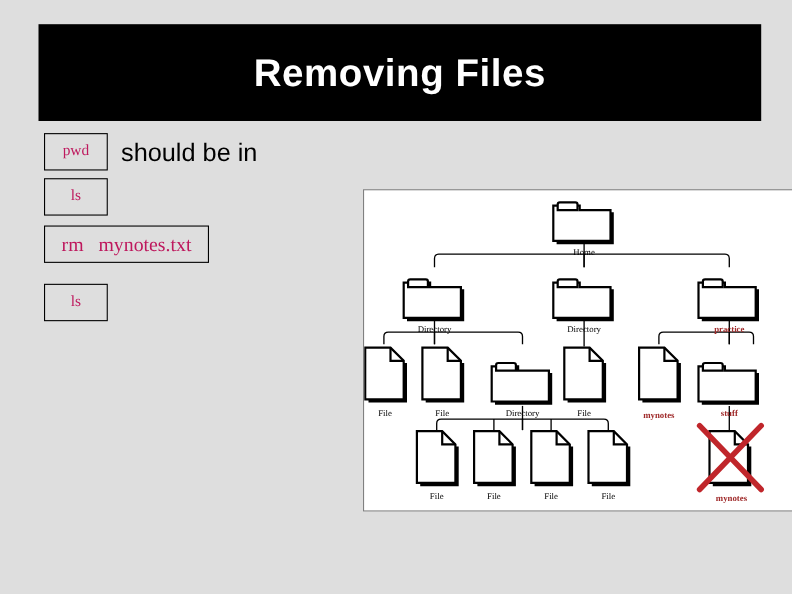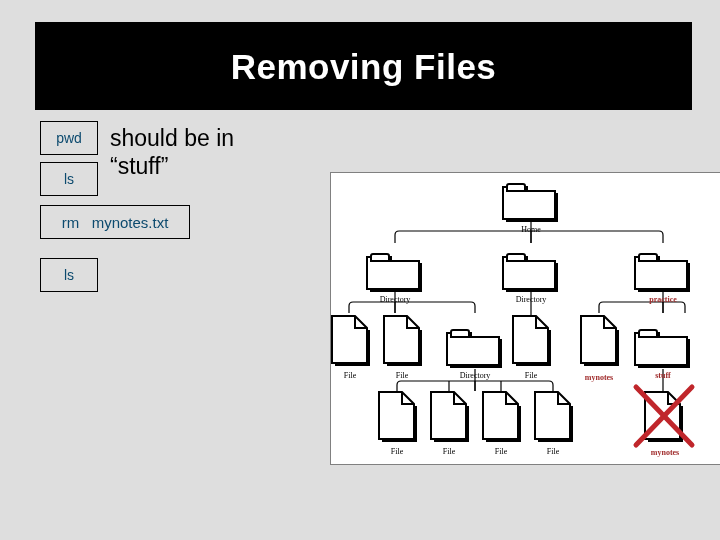--- a/index.html
+++ b/index.html
@@ -26,29 +26,29 @@
     letter-spacing:0.5px;
     line-height:1;
   }
 
   
   .cmd-box{
     position:absolute;
     background:#dedede;
     border:1px solid #000000;
     display:flex;align-items:center;justify-content:center;
-    font-family:Liberation Sans, sans-serif;
+    font-family:Liberation Serif, serif;
     font-size:14px;
-    color:#0c4a6e;
+    color:#be185d;
     box-sizing:border-box;
     white-space:pre;
   }
   #cmd-pwd{left:40px;top:121px;width:58px;height:34px;}
   #cmd-ls-1{left:40px;top:162px;width:58px;height:34px;}
-  #cmd-rm{left:40px;top:205px;width:150px;height:34px;font-size:15px;}
+  #cmd-rm{left:40px;top:205px;width:150px;height:34px;font-size:18px;}
   #cmd-ls-2{left:40px;top:258px;width:58px;height:34px;}
 
   
   #note-text{
     position:absolute;left:110px;top:124px;width:210px;
     font-family:"Liberation Sans", sans-serif;
     font-size:23px;
     line-height:28px;
     color:#000000;
   }
@@ -80,21 +80,20 @@
     <div id="title-text">Removing Files</div>
   </div>
 
   <div class="cmd-box" id="cmd-pwd">pwd</div>
   <div class="cmd-box" id="cmd-ls-1">ls</div>
   <div class="cmd-box" id="cmd-rm">rm   mynotes.txt</div>
   <div class="cmd-box" id="cmd-ls-2">ls</div>
 
   <div id="note-text">
     <div>should be in</div>
-    <div>“stuff”</div>
   </div>
 
   <div id="diagram-panel">
     <svg id="diagram-svg" width="368" height="291" viewBox="0 0 368 291" xmlns="http://www.w3.org/2000/svg">
 
       <defs>
 
         <g id="folder-icon">
           <path d="M0,4 L0,36 L52,36 L52,8 L24,8 L24,4 Z" fill="#ffffff" stroke="#000000" stroke-width="2"></path>
           <path d="M4,8 L4,3 Q4,1 6,1 L20,1 Q22,1 22,3 L22,8 Z" fill="#ffffff" stroke="#000000" stroke-width="2"></path>

